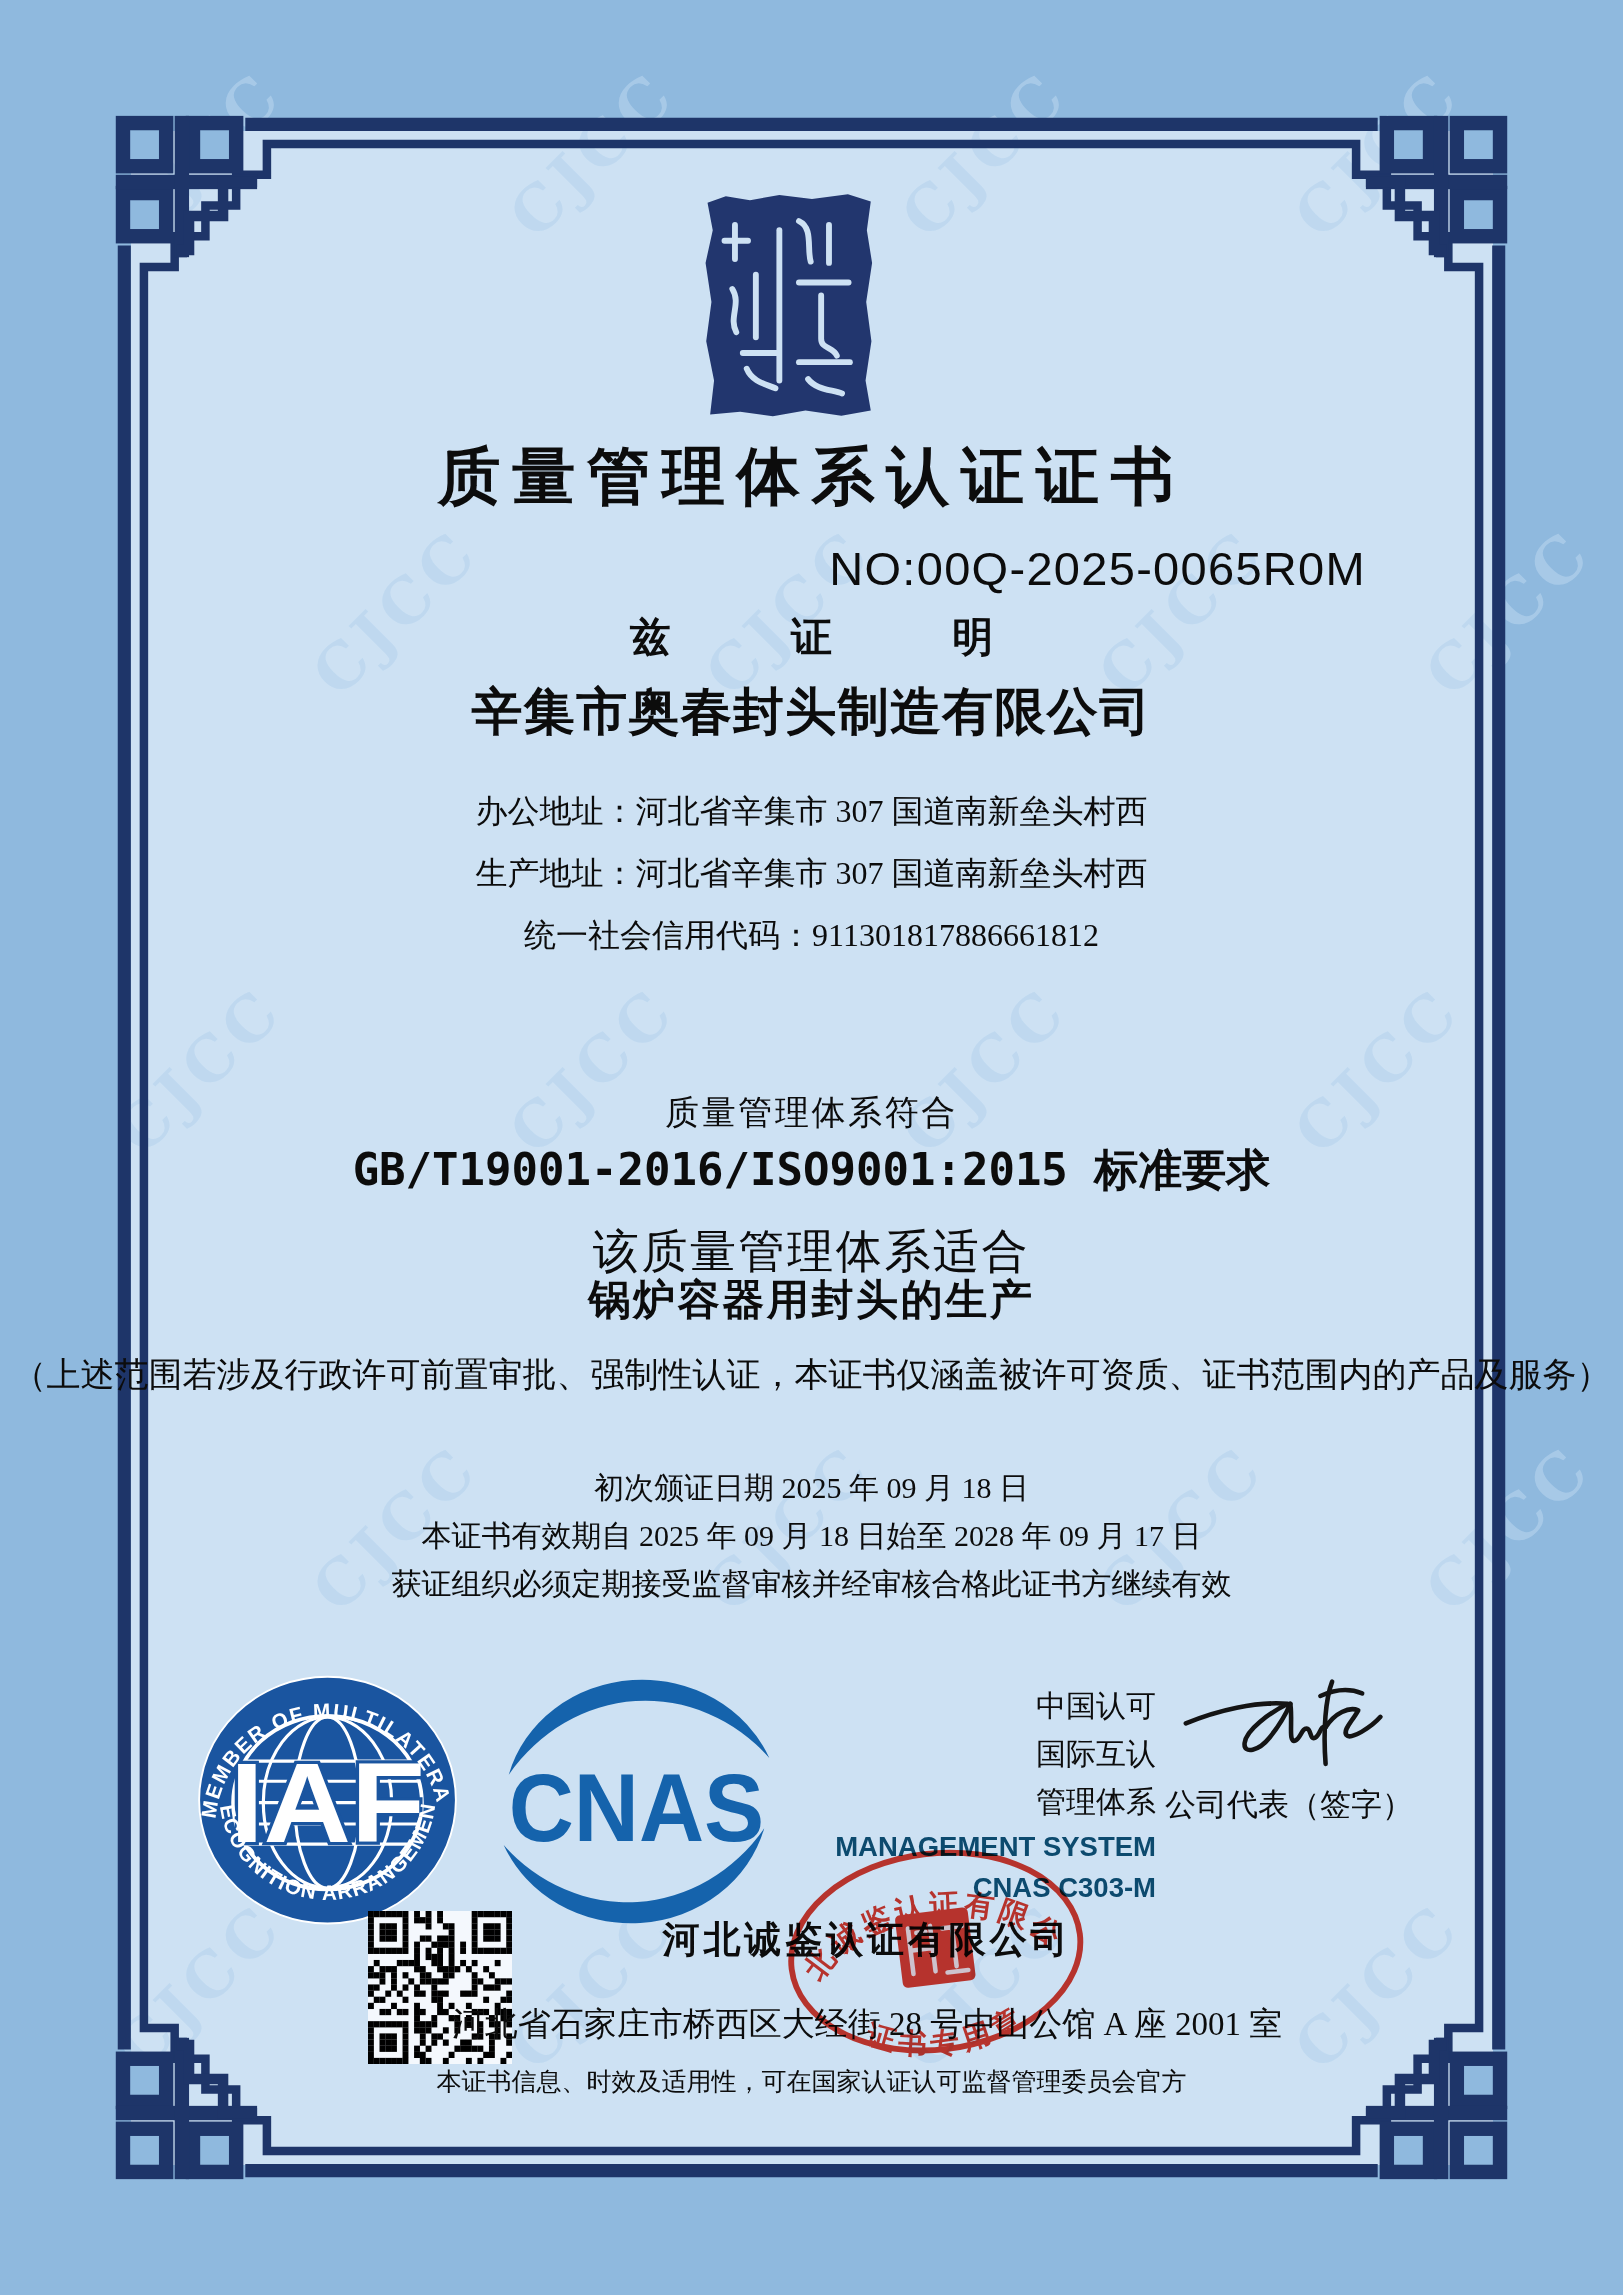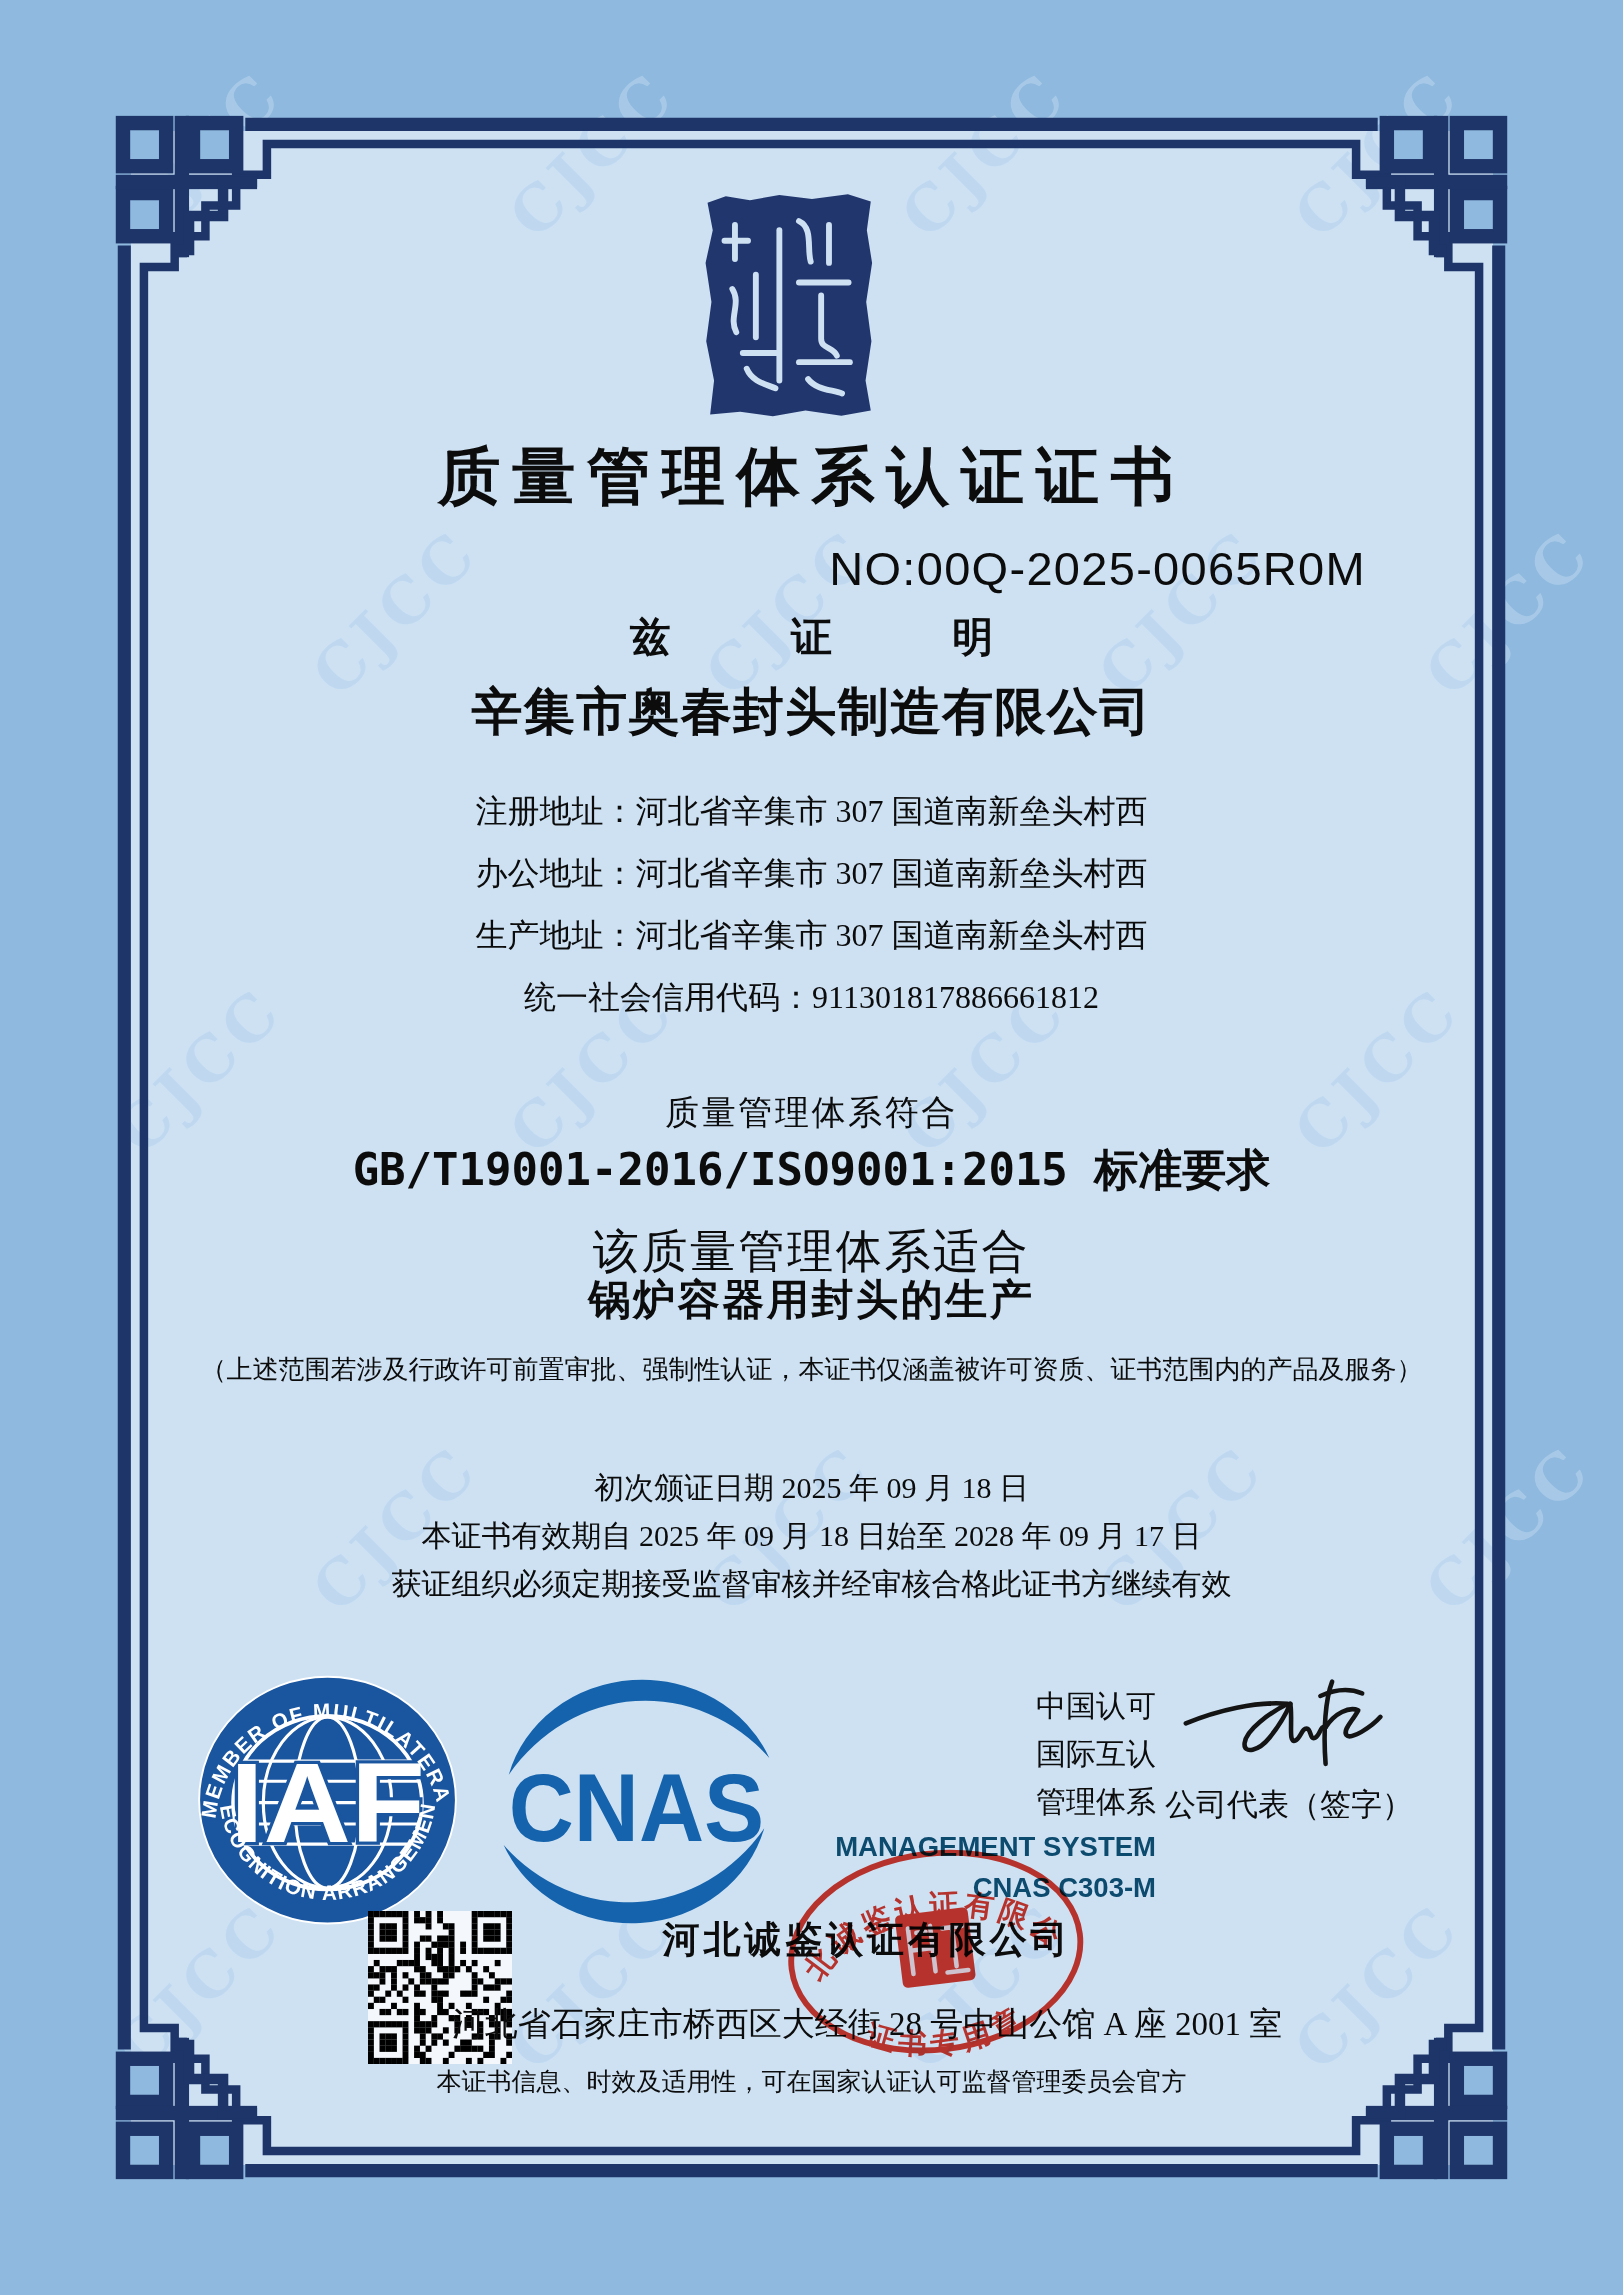--- a/index.html
+++ b/index.html
@@ -20,21 +20,21 @@
   .cert-no{top:541px;right:257px;left:auto;text-align:center;
            font-family:Liberation Sans, sans-serif;font-size:47px;letter-spacing:1.3px;}
   .declare{top:610px;font-size:41px;letter-spacing:55px;padding-left:55px;font-weight:bold;}
   .company-name{top:678px;font-family:"Liberation Sans",sans-serif;font-weight:bold;font-size:51px;letter-spacing:1.3px;}
   .info-block{top:780px;}
   .info-line{font-size:32px;line-height:62px;}
   .conform{top:1090px;font-size:34px;letter-spacing:2.6px;}
   .std-line{top:1141px;font-family:"DejaVu Sans Mono",monospace;font-weight:bold;font-size:44px;}
   .scope-intro{top:1221px;font-size:46px;letter-spacing:2.6px;}
   .scope{top:1272px;font-family:"Liberation Sans",sans-serif;font-weight:bold;font-size:42px;letter-spacing:2.6px;}
-  .disclaimer{top:1352px;font-size:26px;}
+  .disclaimer{top:1352px;font-size:34px;}
   .validity{top:1464px;}
   .validity div{font-size:30px;line-height:48px;}
   .iaf-logo{left:195px;top:1673px;}
   .cnas-logo{left:496px;top:1673px;}
   .acc-text{left:790px;top:1682px;width:366px;text-align:right;}
   .acc-cjk{font-family:"Liberation Sans",sans-serif;font-size:30px;line-height:48px;}
   .acc-en{font-family:"Liberation Sans",sans-serif;font-weight:bold;font-size:27.5px;line-height:41px;color:#0c4a6e;}
   .sig-img{left:1178px;top:1667px;}
   .sig-label{left:1155px;top:1784px;width:268px;text-align:center;font-size:31px;}
   .qr{left:368px;top:1911px;}
@@ -120,23 +120,20 @@
 
   <div class="content center title">质量管理体系认证证书</div>
 
   <div class="content cert-no">NO:00Q-2025-0065R0M</div>
 
   <div class="content center declare">兹 证 明</div>
 
   <div class="content center company-name">辛集市奥春封头制造有限公司</div>
 
   <div class="content center info-block">
-    <div class="info-line">
-      <span>注册地址：</span><span>河北省辛集市 307 国道南新垒头村西</span>
-    </div>
     <div class="info-line">
       <span>办公地址：</span><span>河北省辛集市 307 国道南新垒头村西</span>
     </div>
     <div class="info-line">
       <span>生产地址：</span><span>河北省辛集市 307 国道南新垒头村西</span>
     </div>
     <div class="info-line">
       <span>统一社会信用代码：</span><span>911301817886661812</span>
     </div>
   </div>

